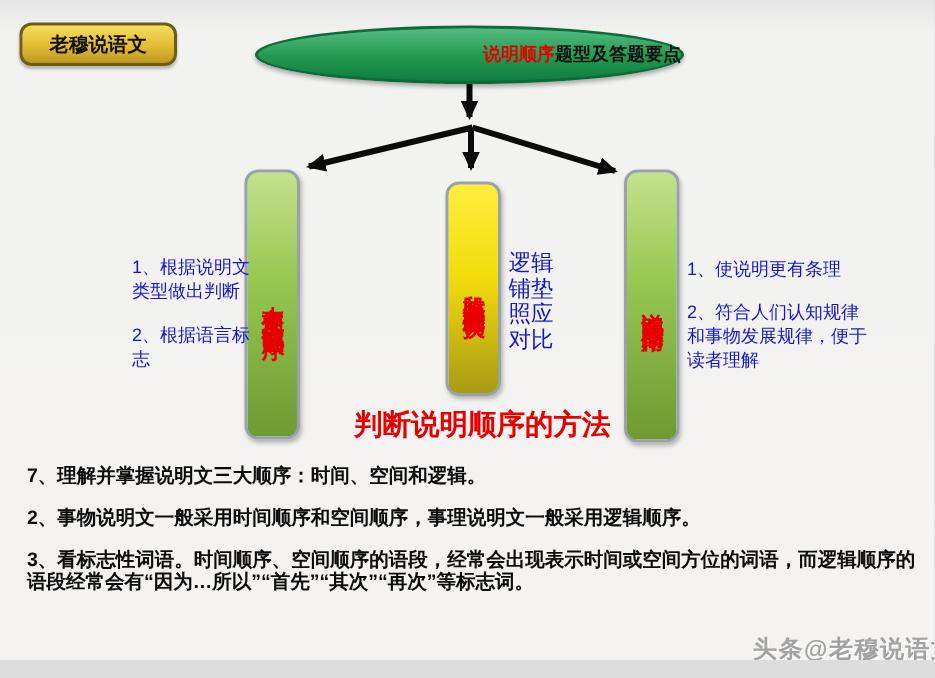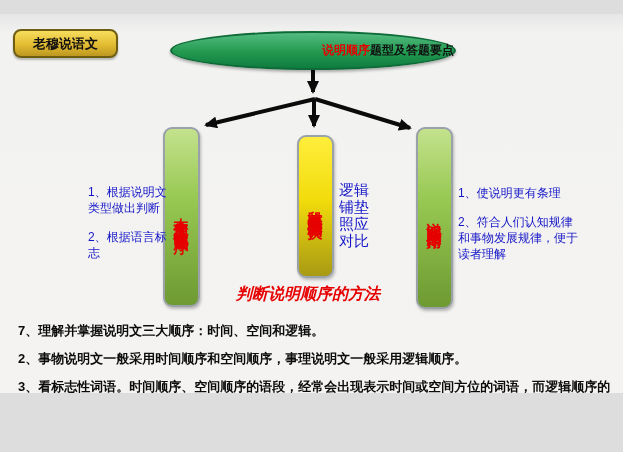--- a/index.html
+++ b/index.html
@@ -1,19 +1,19 @@
 <!DOCTYPE html>
 <html style="--accent_red: #e60000; --note_blue: #1515c8; --ellipse_border: #0e6a37; --arrow_black: #0b0b0b; --watermark_gray: #a2a2a2;"><head>
 <meta charset="utf-8">
 <style>
   * { margin:0; padding:0; box-sizing:border-box; }
   html,body { background:#ddd; }
   body { font-family:"Liberation Sans","DejaVu Sans",sans-serif; }
   .canvas {
-    position:relative; width:623px; height:379px; margin:14px auto;
+    position:relative; width:623px; height:440px; margin:0 auto;
     background:linear-gradient(180deg,#e6e6e6 0%,#f2f2f1 5%,#f4f3f1 100%);
     overflow:hidden;
   }
   svg.arrows { position:absolute; left:0; top:0; pointer-events:none; }
 
   .badge {
     position:absolute; left:13px; top:15px; width:105px; height:29px;
     border:2px solid #6f5d12; border-radius:8px;
     background:linear-gradient(180deg,#f7dd5e 0%,#e2bc32 55%,#bd9820 100%);
     box-shadow:0 2px 2px rgba(0,0,0,.25);
@@ -48,23 +48,22 @@
   }
 
   .note { position:absolute; color:var(--note_blue,#1515c8); font-weight:normal; }
   .note p { margin:0 0 13px 0; }
   .note-left { left:88px; top:170px; width:80px; font-size:12px; line-height:16px; }
   .note-mid { left:339px; top:167px; font-size:15px; line-height:17px; }
   .note-right { left:458px; top:171px; width:120px; font-size:12px; line-height:16px; }
 
   .caption {
     position:absolute; left:236px; top:270px;
-    font-size:16px; font-weight:bold; color:var(--accent_red,#e60000);
+    font-size:19px; font-weight:bold; color:var(--accent_red,#e60000);
     white-space:nowrap;
-    font-style:italic;
   }
 
   .body-text { position:absolute; left:18px; top:309px; width:596px; color:#0c0c0c; }
   .body-text p { font-size:13px; font-weight:bold; line-height:15px; margin:0 0 13px 0; }
 
   .watermark {
     position:absolute; left:502px; top:423px;
     font-size:16px; font-weight:bold; color:var(--watermark_gray,#a2a2a2);
     letter-spacing:1px; white-space:nowrap;
     text-shadow:1px 1px 0 rgba(255,255,255,.8);

